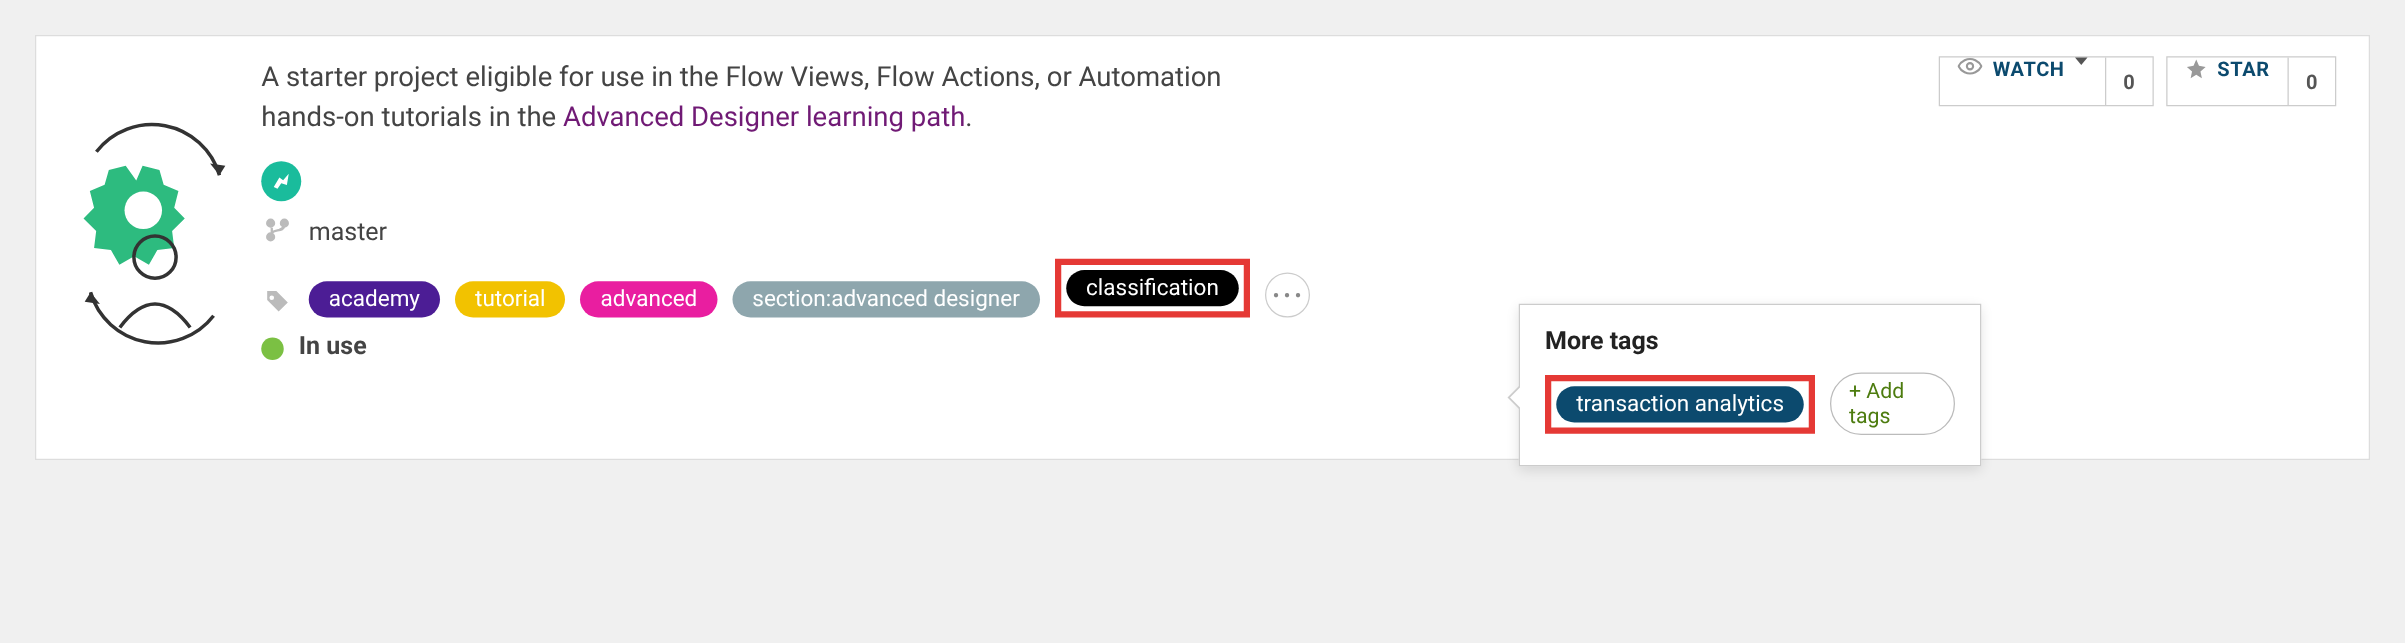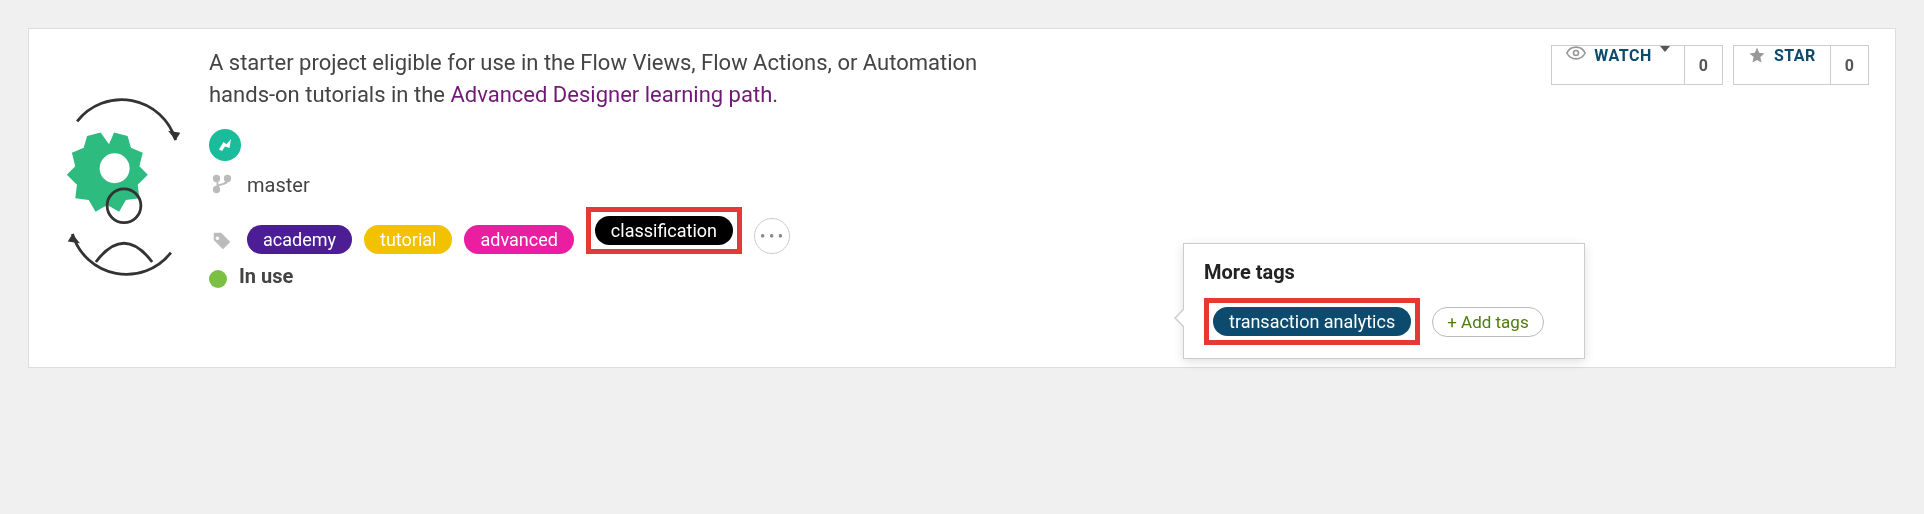--- a/index.html
+++ b/index.html
@@ -121,25 +121,25 @@
   .caret {
     width: 0; height: 0;
     border-left: 5px solid transparent;
     border-right: 5px solid transparent;
     border-top: 6px solid #555;
   }
   .popover {
     position: absolute;
     top: 214px;
     right: 310px;
-    width: 402px;
+    width: 370px;
     background: #fff;
     border: 1px solid #ccc;
     box-shadow: 0 3px 10px rgba(0,0,0,0.12);
-    padding: 16px 20px 13px 20px;
+    padding: 16px 20px 24px 20px;
     z-index: 5;
   }
   .popover::before {
     content: "";
     position: absolute;
     left: -10px; top: 64px;
     width: 0; height: 0;
     border-top: 10px solid transparent;
     border-bottom: 10px solid transparent;
     border-right: 10px solid #ccc;
@@ -227,20 +227,21 @@
 
       <div class="meta-row tags-row">
         <span class="meta-icon">
           <svg width="22" height="22" viewBox="0 0 24 24">
               <path fill="#bbb" d="M3 3h8l10 10-8 8L3 11V3zm4 4a2 2 0 100 4 2 2 0 000-4z"></path>
             </svg>
         </span>
         <span class="tag tag-academy">academy</span>
         <span class="tag tag-tutorial">tutorial</span>
         <span class="tag tag-downloads">advanced</span>
+        <span class="tag tag-section">section:advanced designer</span>
         <span class="hl-box">
           <span class="tag tag-classification">classification</span>
         </span>
         <span class="more-btn" style="font-size:8px;">● ● ●</span>
       </div>
 
       <div class="meta-row">
         <span class="status-dot"></span>
         <span class="in-use">In use</span>
       </div>

